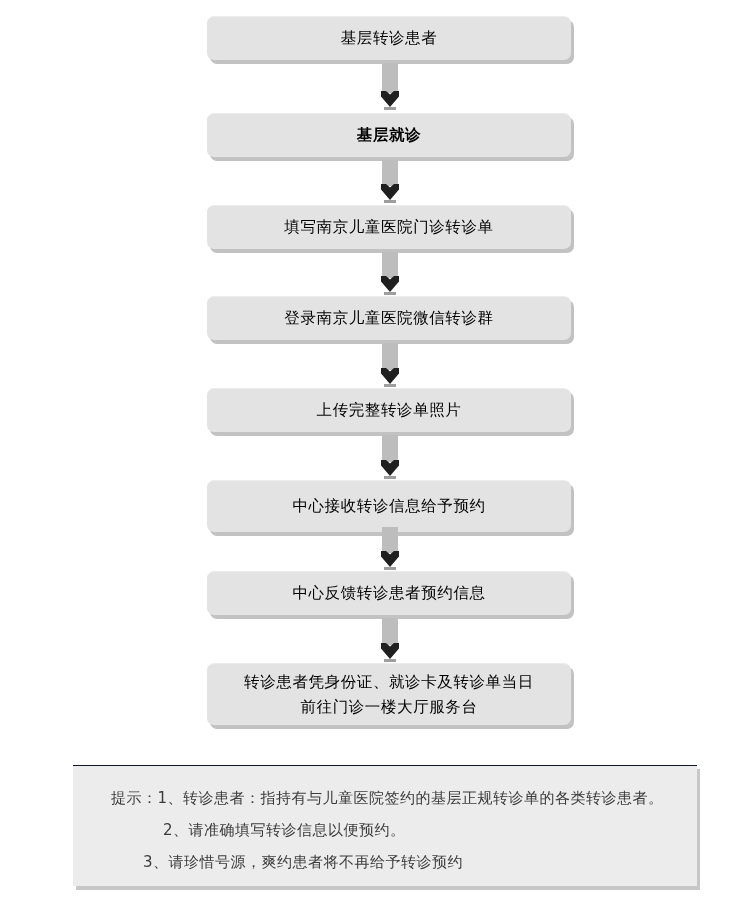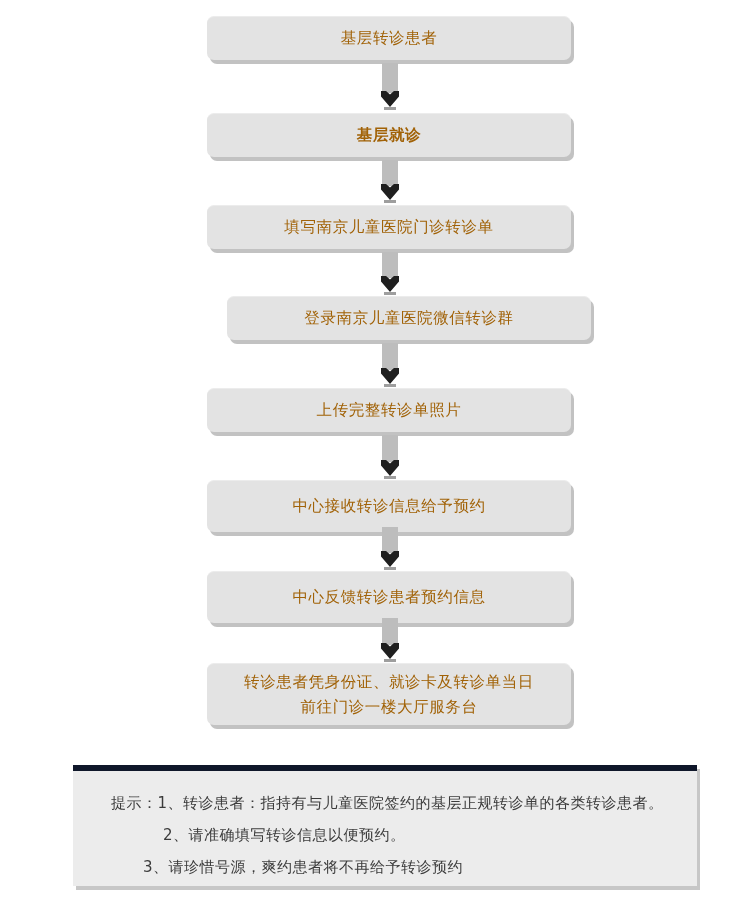--- a/index.html
+++ b/index.html
@@ -30,38 +30,38 @@
     width: 364px;
     box-sizing: border-box;
     background: #e3e3e3;
     border-radius: 7px;
     border-top: 1px solid #ececec;
     box-shadow: 3px 4px 0 0 #c2c2c2;
     display: flex;
     align-items: center;
     justify-content: center;
     text-align: center;
-    color: #a16207;
+    color: #000000;
     font-size: 15.5px;
     letter-spacing: 0.6px;
     line-height: 1.55;
   }
   .node .node-label {
     display: block;
     white-space: pre-line;
     padding: 0 10px;
   }
 
   .node.n1 { top: 16px;  height: 44px; }
   .node.n2 { top: 113px; height: 44px; font-weight: bold; }
   .node.n3 { top: 205px; height: 44px; }
-  .node.n4 { top: 296px; height: 44px; margin-left: 20px; }
+  .node.n4 { top: 296px; height: 44px; }
   .node.n5 { top: 388px; height: 44px; }
   .node.n6 { top: 480px; height: 52px; }
-  .node.n7 { top: 571px; height: 52px; }
+  .node.n7 { top: 571px; height: 44px; }
   .node.n8 { top: 663px; height: 62px; }
 
   
   .arrow {
     position: absolute;
     left: 381px;
     width: 18px;
   }
   .arrow .shaft {
     position: absolute;
@@ -123,21 +123,21 @@
 
   
   #notes {
     position: absolute;
     left: 73px;
     top: 765px;
     width: 624px;
     height: 121px;
     box-sizing: border-box;
     background: #ececec;
-    border-top: 6px solid #0f172a;
+    border-top: 1px solid #0f172a;
     box-shadow: 3px 4px 0 0 #c7c7c7;
     padding: 22px 0 0 0;
   }
   .note-line {
     color: #3b3b3b;
     font-size: 15px;
     letter-spacing: 0.5px;
     line-height: 1.45;
     white-space: pre;
     margin-bottom: 10px;

